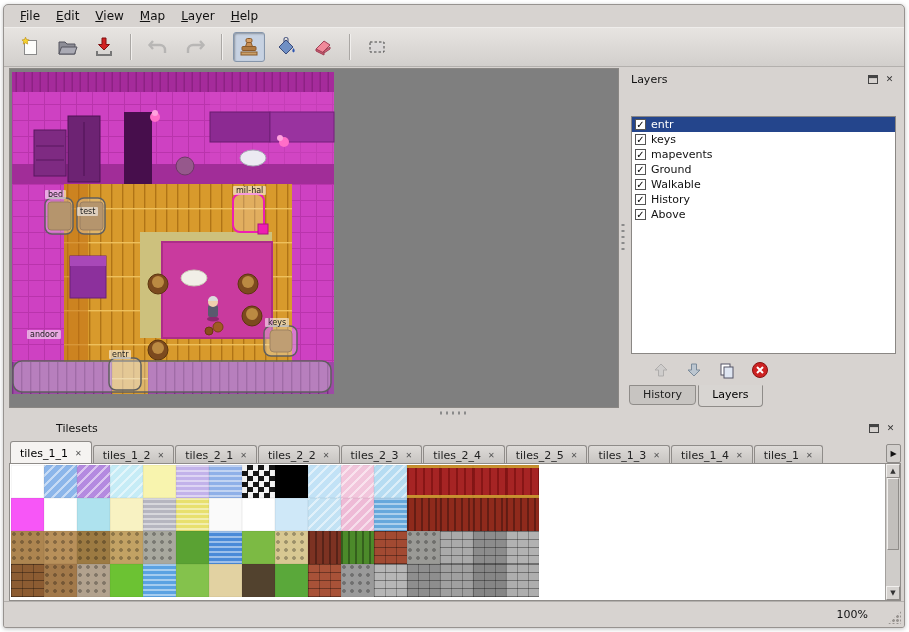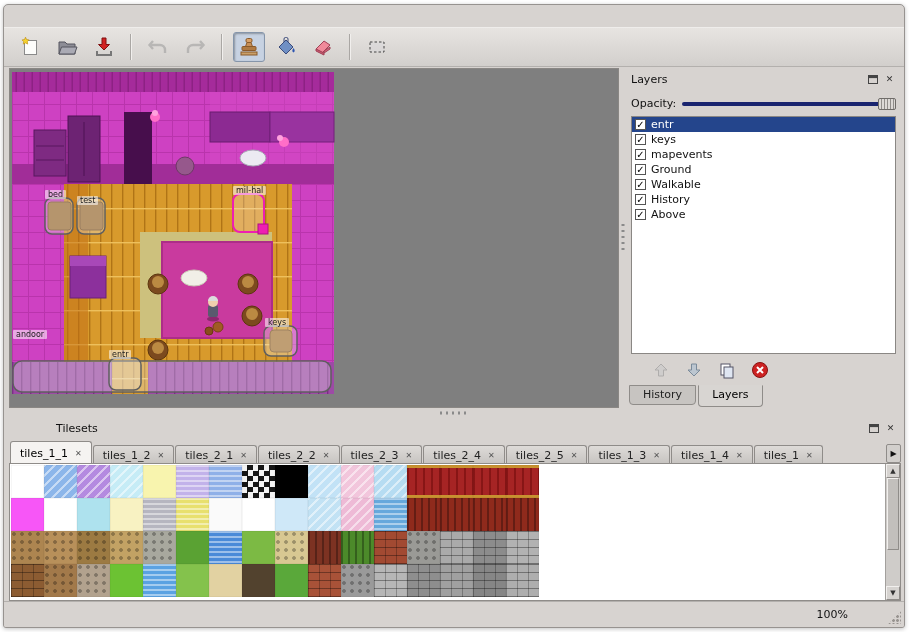--- a/index.html
+++ b/index.html
@@ -61,28 +61,36 @@
   .ts-scroll { position:absolute; right:0; top:27px; width:15px; height:19px; font-size:8px; color:#111; background:#d2cfcc; border:1px solid #8f8c89; border-radius:2px; display:flex; align-items:center; justify-content:center; padding:0; }
   .ts-content { position:absolute; left:0; right:0; top:46px; bottom:1px; background:#fff; border:1px solid #8f8c89; overflow:hidden; }
   .tile-grid { position:absolute; left:1px; top:1px; display:grid; grid-template-columns:repeat(16,33px); grid-auto-rows:33px; }
   .tile { width:33px; height:33px; box-shadow:inset 0 0 0 0.5px rgba(0,0,0,.07); }
   .vscroll { position:absolute; right:0; top:0; bottom:0; width:15px; background:#cfccc9; border-left:1px solid #a3a09d; }
   .sb-btn { position:absolute; left:0; right:0; height:14px; background:#d6d3d0; border:1px solid; border-color:#f2f0ee #8f8c89 #8f8c89 #f2f0ee; font-size:7px; color:#333; display:flex; align-items:center; justify-content:center; }
   .sb-btn.up { top:0; } .sb-btn.down { bottom:0; }
   .sb-thumb { position:absolute; left:1px; right:1px; top:14px; height:72px; background:#c2bfbc; border:1px solid; border-color:#f2f0ee #8f8c89 #8f8c89 #f2f0ee; border-radius:1px; }
 
   
-  .statusbar { position:absolute; left:0; right:0; bottom:0; height:26px; border-top:1px solid #b3b0ad; display:flex; align-items:center; justify-content:flex-end; padding-right:56px; font-size:11px; color:#111; background:#d7d3d0; }
+  .statusbar { position:absolute; left:0; right:0; bottom:0; height:26px; border-top:1px solid #b3b0ad; display:flex; align-items:center; justify-content:flex-end; padding-right:36px; font-size:11px; color:#111; background:#d7d3d0; }
   .grip { position:absolute; right:3px; bottom:3px; width:13px; height:13px; background-image:radial-gradient(circle at 1.5px 1.5px, #989490 1.2px, transparent 1.6px); background-size:4px 4px; clip-path:polygon(100% 0,100% 100%,0 100%); }
 </style>
 </head>
 <body>
 
 <div class="window">
 
+  <div class="menubar">
+      <div class="menu-item"><u>F</u>ile</div>
+      <div class="menu-item"><u>E</u>dit</div>
+      <div class="menu-item"><u>V</u>iew</div>
+      <div class="menu-item"><u>M</u>ap</div>
+      <div class="menu-item"><u>L</u>ayer</div>
+      <div class="menu-item"><u>H</u>elp</div>
+    </div>
   <div class="toolbar">
       <button class="tool">
         <svg width="22" height="22" viewBox="0 0 22 22">
           <rect x="5.5" y="4.5" width="12" height="14" fill="#fdfdfb" stroke="#8a8a8a"></rect>
           <path d="M6.5 1.2l1.1 2.3 2.5.4-1.8 1.7.4 2.5-2.2-1.2-2.2 1.2.4-2.5L3 3.9l2.5-.4z" fill="#f6d32d" stroke="#b8860b" stroke-width="0.6"></path>
         </svg>
       </button>
       <button class="tool">
         <svg width="22" height="22" viewBox="0 0 22 22">
           <path d="M3 6h6l2 2h8v10H3z" fill="#8d8d96" stroke="#55555e"></path>
@@ -217,48 +225,41 @@
           <rect x="65" y="126" width="28" height="36" rx="7"></rect>
           <rect x="252" y="254" width="33" height="30" rx="7"></rect>
           <rect x="97" y="286" width="32" height="32" rx="7"></rect>
         </g>
         <rect x="221" y="122" width="31" height="38" rx="7" fill="rgba(250,235,248,.25)" stroke="#ee1fb2" stroke-width="2"></rect>
         <rect x="246" y="152" width="10" height="10" fill="#ee1fb2" stroke="#b00f84"></rect>
       </g>
     </svg>
     <div class="map-labels">
         <span class="map-label" style="left: 35px; top: 121px;">bed</span>
-        <span class="map-label" style="left: 67px; top: 127px;">test</span>
+        <span class="map-label" style="left: 67px; top: 138px;">test</span>
         <span class="map-label" style="left: 223px; top: 117px;">mil-hal</span>
         <span class="map-label" style="left: 255px; top: 249px;">keys</span>
         <span class="map-label" style="left: 99px; top: 281px;">entr</span>
-        <span class="map-label" style="left: 3px; top: 261px;">andoor</span>
+        <span class="map-label" style="left: 17px; top: 261px;">andoor</span>
       </div>
   </div>
 
   <div class="vsplitter"></div>
 
   <div class="layers-panel">
     <div class="panel-titlebar">
       <span>Layers</span>
       <span class="pt-spacer"></span>
       <span class="pt-btn">
           <svg width="10" height="9" viewBox="0 0 10 9">
             <rect x="0.5" y="0.5" width="9" height="8" fill="none" stroke="#444"></rect>
             <rect x="0.5" y="0.5" width="9" height="2.6" fill="#444"></rect>
           </svg>
         </span>
       <span class="pt-btn">✕</span>
-    </div>
-    <div class="opacity-row">
-      <span>Opacity:</span>
-      <div class="slider">
-        <div class="slider-groove"></div>
-        <div class="slider-handle" style="left: calc(100% - 18px);"></div>
-      </div>
     </div>
     <div class="layers-list">
         <div class="lrow selected">
           <span class="chk">✓</span>
           <span class="lname">entr</span>
         </div>
         <div class="lrow">
           <span class="chk">✓</span>
           <span class="lname">keys</span>
         </div>

